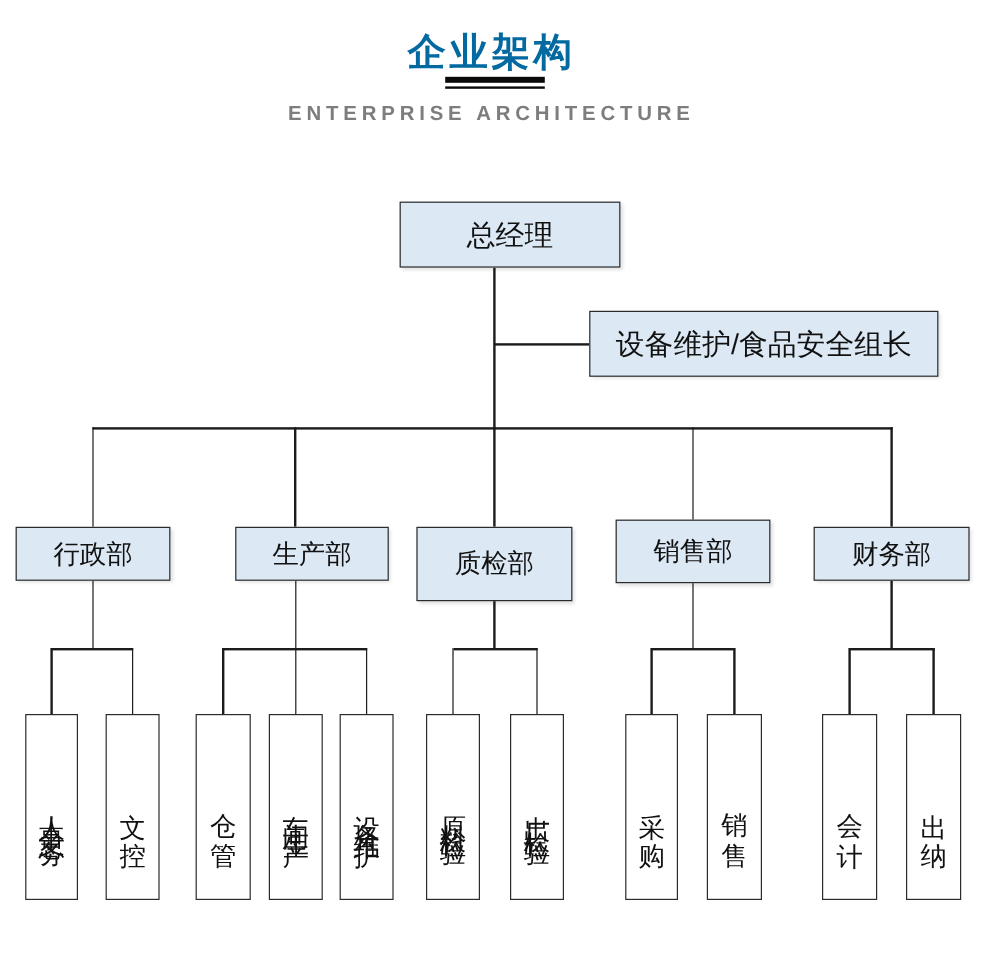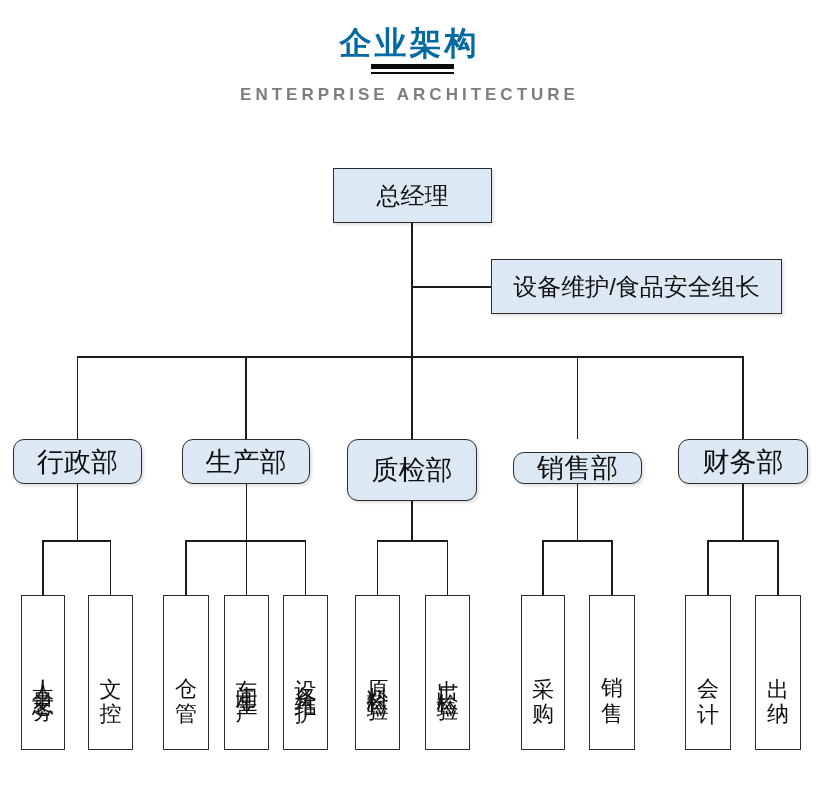--- a/index.html
+++ b/index.html
@@ -12,21 +12,21 @@
   .rule{position:absolute;left:371px;width:83px;background:#0a0a0a;}
   .rule-thick{top:64px;height:5px;}
   .rule-thin{top:72px;height:1.5px;}
   .subtitle{position:absolute;top:85px;left:0;width:819px;text-align:center;
             font-size:17px;color:#7d7d7d;letter-spacing:4px;font-weight:bold;}
 
   
   .box{position:absolute;box-sizing:border-box;border:1.4px solid #2b2b2b;
        display:flex;align-items:center;justify-content:center;color:#111;}
   .blue{background:#dce9f5;box-shadow:2px 2px 3px rgba(0,0,0,0.12);font-size:24px;}
-  .dept{font-size:27px;border-radius:11px;}
+  .dept{font-size:22px;}
   .leaf{background:#ffffff;font-size:22px;}
   .vtext{writing-mode:vertical-rl;text-orientation:upright;}
   .len2 .vtext{letter-spacing:25px;margin-top:25px;}
   .len4 .vtext{letter-spacing:7px;margin-top:7px;}
 
   
   .line{position:absolute;background:#1c1c1c;}
   .v{width:1.5px;}
   .h{height:1.5px;}
 </style>
@@ -67,38 +67,38 @@
   <div class="line v" style="left:185.3px;top:540px;height:55px"></div>
   <div class="line v" style="left:245.7px;top:540px;height:55px"></div>
   <div class="line v" style="left:304.8px;top:540px;height:55px"></div>
   <div class="line v" style="left:376.8px;top:540px;height:55px"></div>
   <div class="line v" style="left:446.8px;top:540px;height:55px"></div>
   <div class="line v" style="left:542.3px;top:540px;height:55px"></div>
   <div class="line v" style="left:611.3px;top:540px;height:55px"></div>
   <div class="line v" style="left:707.3px;top:540px;height:55px"></div>
   <div class="line v" style="left:777.3px;top:540px;height:55px"></div>
 
-  <div class="box blue" style="left:333px;top:168px;width:159px;height:55px">
+  <div class="box blue" style="left:333px;top:168px;width:184px;height:55px">
     <span>总经理</span>
   </div>
 
   <div class="box blue" style="left:491px;top:259px;width:291px;height:55px">
     <span>设备维护/食品安全组长</span>
   </div>
 
   <div class="box blue dept" style="left:13px;top:439px;width:129px;height:45px">
     <span>行政部</span>
   </div>
-  <div class="box blue dept" style="left:182px;top:439px;width:128px;height:45px">
+  <div class="box blue dept" style="left:196px;top:439px;width:128px;height:45px">
     <span>生产部</span>
   </div>
   <div class="box blue dept" style="left:347px;top:439px;width:130px;height:62px">
     <span>质检部</span>
   </div>
-  <div class="box blue dept" style="left:513px;top:452px;width:129px;height:32px">
+  <div class="box blue dept" style="left:513px;top:433px;width:129px;height:53px">
     <span>销售部</span>
   </div>
   <div class="box blue dept" style="left:678px;top:439px;width:130px;height:45px">
     <span>财务部</span>
   </div>
 
   <div class="box leaf len4" style="left:21px;top:595px;width:44px;height:155px">
     <span class="vtext">人事总务</span>
   </div>
   <div class="box leaf len2" style="left:88px;top:595px;width:45px;height:155px">

